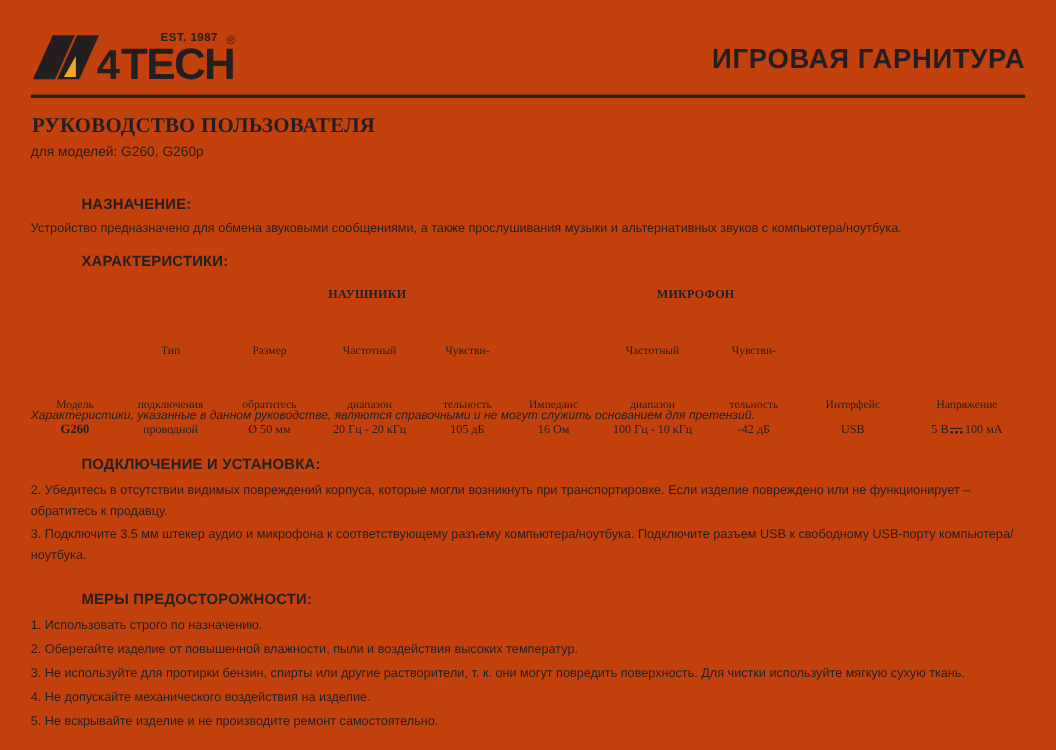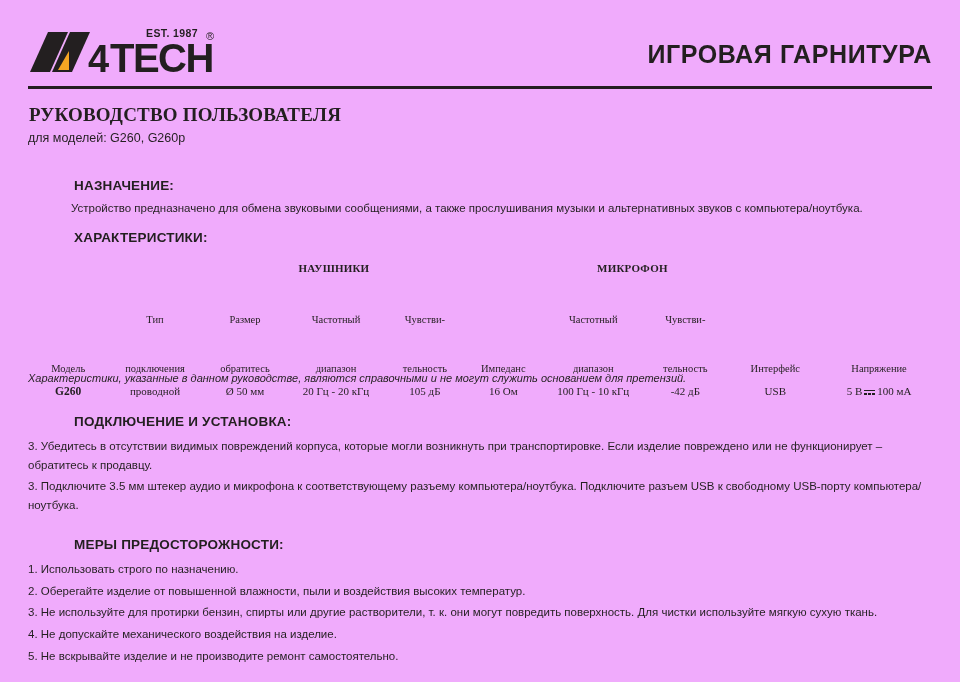--- a/index.html
+++ b/index.html
@@ -15,21 +15,21 @@
     font-family: "Liberation Sans", sans-serif;
     color: #231f20;
     -webkit-font-smoothing: antialiased;
   }
 
   .page {
     position: absolute;
     left: 0; top: 0;
     width: 960px;
     height: 682px;
-    background: #f0abfc;
+    background: #c2410c;
   }
 
   
   .header {
     position: absolute;
     left: 28px;
     top: 24px;
     width: 904px;
     height: 52px;
   }
@@ -90,21 +90,20 @@
     font-weight: bold;
     letter-spacing: 0.2px;
     color: #231f20;
     margin-left: 46px;
   }
 
   .body-text {
     font-size: 11.5px;
     line-height: 1.55;
     color: #231f20;
-    margin-left: 43px;
   }
 
   .note-italic {
     font-size: 11px;
     font-style: italic;
     color: #231f20;
   }
 
   .s-purpose { position: absolute; left: 0; top: 74px; }
   .s-purpose .section-heading { margin-bottom: 7px; }
@@ -335,21 +334,21 @@
         </tr>
       </tbody>
     </table>
 
     <div class="s-table-note">
       <div class="note-italic">Характеристики, указанные в данном руководстве, являются справочными и не могут служить основанием для претензий.</div>
     </div>
 
     <div class="s-connect">
       <div class="section-heading">ПОДКЛЮЧЕНИЕ И УСТАНОВКА:</div>
-      <div class="step step-tight">3. Убедитесь в отсутствии видимых повреждений корпуса, которые могли возникнуть при транспортировке. Если изделие повреждено или не функционирует – обратитесь к продавцу.</div>
+      <div class="step step-tight">2. Убедитесь в отсутствии видимых повреждений корпуса, которые могли возникнуть при транспортировке. Если изделие повреждено или не функционирует – обратитесь к продавцу.</div>
       <div class="step step-tight">3. Подключите 3.5 мм штекер аудио и микрофона к соответствующему разъему компьютера/ноутбука. Подключите разъем USB к свободному USB-порту компьютера/ноутбука.</div>
     </div>
 
     <div class="s-safety">
       <div class="section-heading">МЕРЫ ПРЕДОСТОРОЖНОСТИ:</div>
       <div class="step step-tight">1. Использовать строго по назначению.</div>
       <div class="step step-tight">2. Оберегайте изделие от повышенной влажности, пыли и воздействия высоких температур.</div>
       <div class="step step-tight">3. Не используйте для протирки бензин, спирты или другие растворители, т. к. они могут повредить поверхность. Для чистки используйте мягкую сухую ткань.</div>
       <div class="step step-tight">4. Не допускайте механического воздействия на изделие.</div>
       <div class="step step-tight">5. Не вскрывайте изделие и не производите ремонт самостоятельно.</div>

